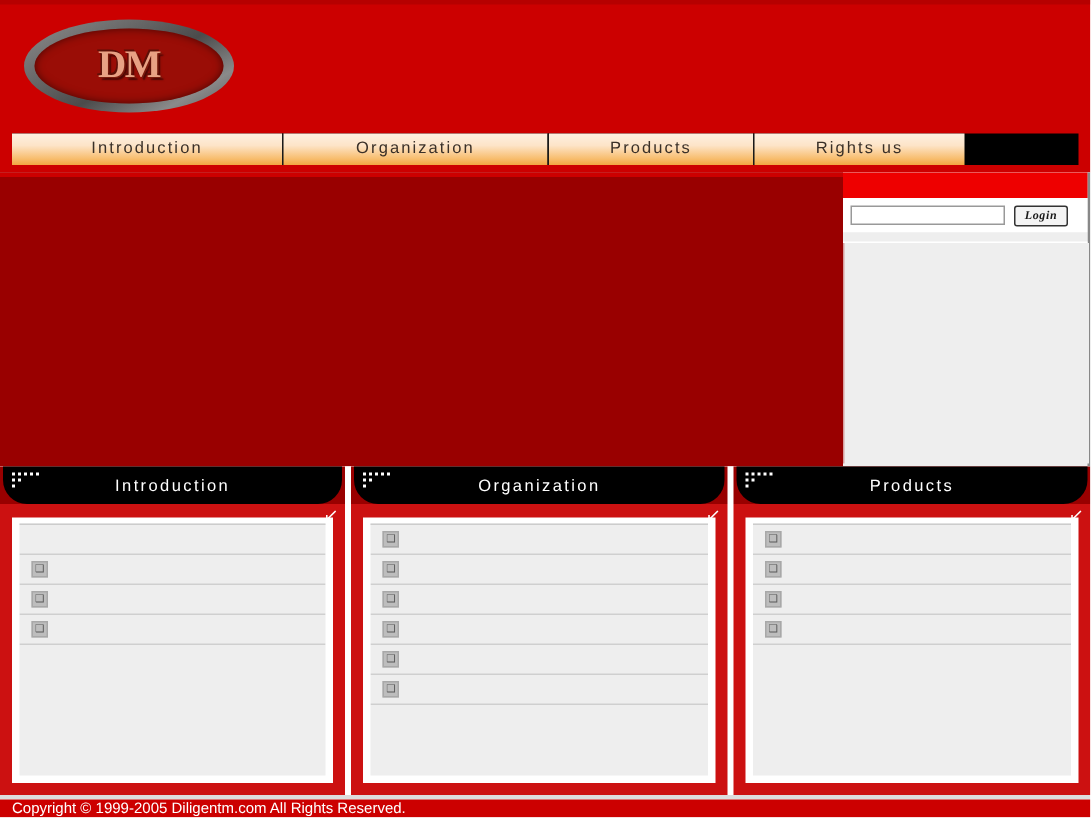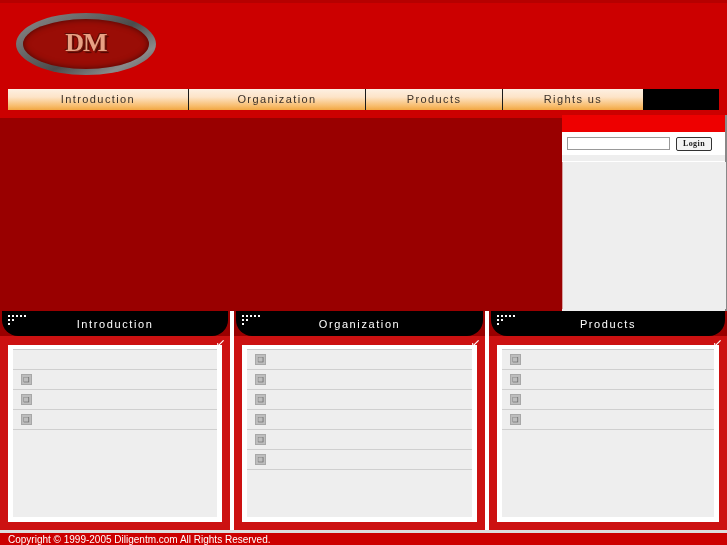--- a/index.html
+++ b/index.html
@@ -180,20 +180,21 @@
     font-family: "Liberation Serif", serif;
     font-size: 8px;
     font-weight: bold;
     letter-spacing: .4px;
     color: #1a1a1a;
     text-align: center;
     cursor: pointer;
     padding: 0;
     box-sizing: border-box;
     overflow: hidden;
+    font-style: italic;
   }
   .sidebar-divider {
     position: absolute;
     left: 0; top: 40px;
     width: 163px;
     height: 6px;
     background: #eeeeee;
     border-bottom: 1px solid #ffffff;
   }
   .sidebar-body {

